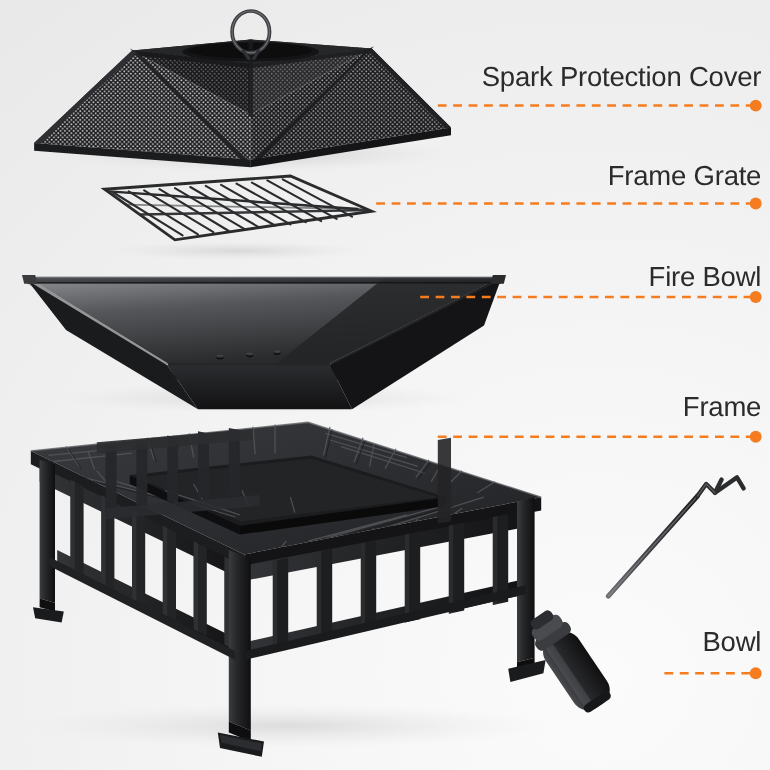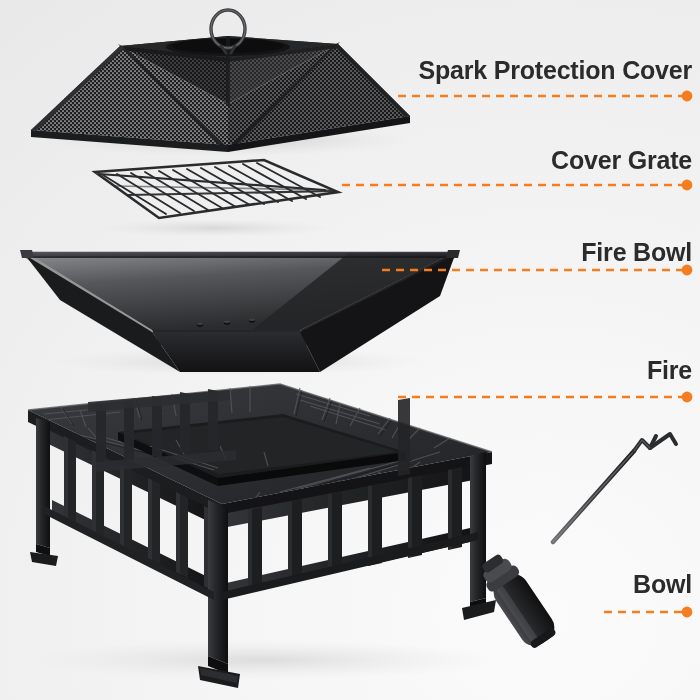--- a/index.html
+++ b/index.html
@@ -23,21 +23,21 @@
     position: absolute;
     left: 0;
     top: 0;
     width: 700px;
     height: 700px;
   }
   .callout-label {
     position: absolute;
     font-family: "Liberation Sans", sans-serif;
     font-size: 25px;
-    font-weight: 700;
+    font-weight: 400;
     color: #2b2b2b;
     letter-spacing: -0.2px;
     white-space: nowrap;
     text-align: right;
   }
   .lbl-spark  { right: 8px; top: 56px; }
   .lbl-grill  { right: 8px; top: 146px; }
   .lbl-bowl   { right: 8px; top: 238px; }
   .lbl-frame  { right: 8px; top: 356px; }
   .lbl-poker  { right: 8px; top: 570px; }
@@ -348,21 +348,21 @@
       <circle cx="687" cy="96" r="5.4"></circle>
       <circle cx="687" cy="185" r="5.4"></circle>
       <circle cx="687" cy="270" r="5.4"></circle>
       <circle cx="687" cy="397" r="5.4"></circle>
       <circle cx="687" cy="612" r="5.4"></circle>
     </g>
   </svg>
 
   <div class="callout-label lbl-spark">Spark Protection Cover</div>
 
-  <div class="callout-label lbl-grill">Cover Grate</div>
+  <div class="callout-label lbl-grill">Frame Grate</div>
 
   <div class="callout-label lbl-bowl">Fire Bowl</div>
 
-  <div class="callout-label lbl-frame">Fire</div>
+  <div class="callout-label lbl-frame">Frame</div>
 
   <div class="callout-label lbl-poker">Bowl</div>
 
 </div>
 
 </body></html>

